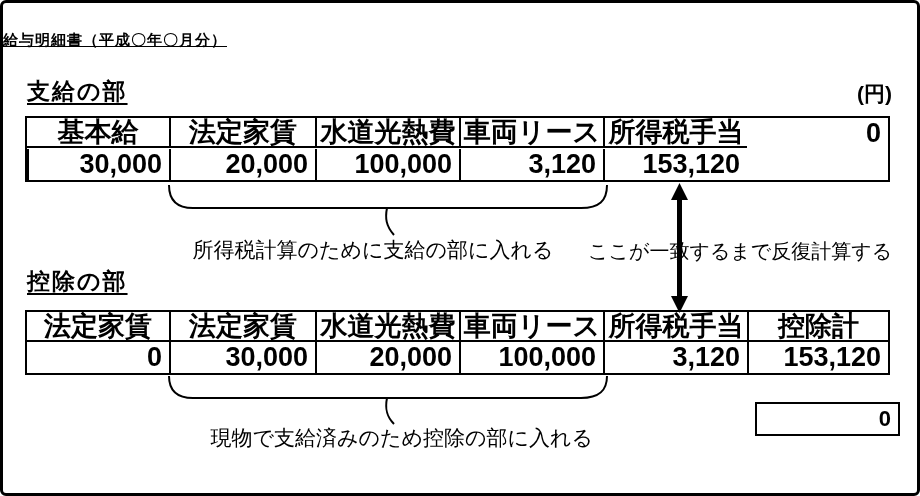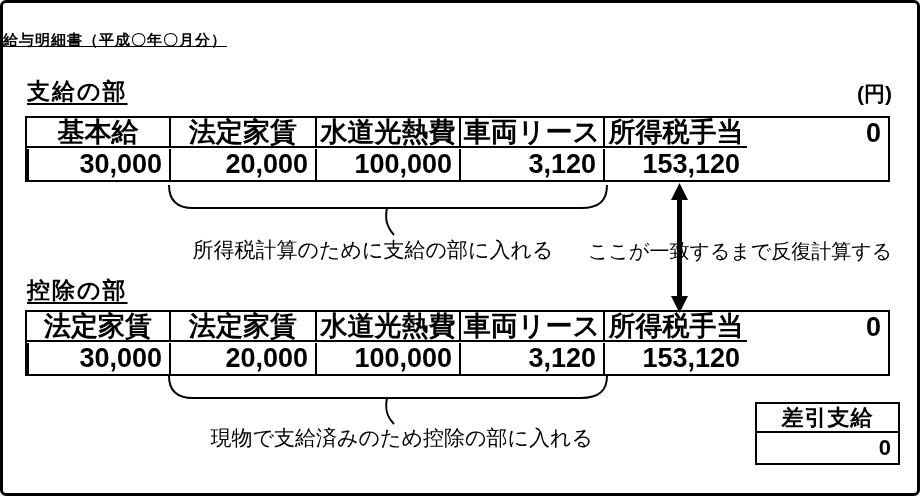--- a/index.html
+++ b/index.html
@@ -29,21 +29,21 @@
   .section-label {
     position: absolute;
     left: 24px;
     font-size: 23px;
     font-weight: bold;
     text-decoration: underline;
     text-underline-offset: 4px;
     letter-spacing: 2px;
   }
   .section-label.pay { top: 73px; }
-  .section-label.ded { top: 272px; text-align: center; }
+  .section-label.ded { top: 263px; text-align: center; }
   .currency-note {
     position: absolute;
     right: 25px; top: 77px;
     font-size: 21px;
     font-weight: bold;
   }
   .pay-table { position: absolute; left: 22px; top: 113px; }
   .ded-table { position: absolute; left: 22px; top: 307px; }
   .grid-table {
     display: grid;
@@ -161,33 +161,33 @@
   <div class="iteration-note">ここが一致するまで反復計算する</div>
 
   <div class="section-label ded">控除の部</div>
 
   <div class="ded-table grid-table">
     <div class="cell hcell first">法定家賃</div>
     <div class="cell hcell">法定家賃</div>
     <div class="cell hcell">水道光熱費</div>
     <div class="cell hcell">車両リース</div>
     <div class="cell hcell">所得税手当</div>
+    <div class="cell hcell">控除計</div>
     <div class="cell vcell first">0</div>
     <div class="cell vcell">30,000</div>
     <div class="cell vcell">20,000</div>
     <div class="cell vcell">100,000</div>
     <div class="cell vcell">3,120</div>
     <div class="cell vcell">153,120</div>
   </div>
 
   <svg class="brace b2" width="470" height="56" viewBox="0 0 470 56">
     <path d="M16,2 C16,17 24,24 40,24 L428,24 C446,24 454,17 454,2" fill="none" stroke="#000" stroke-width="2"></path>
     <path d="M234,24 C232,34 233,42 241,50" fill="none" stroke="#000" stroke-width="2"></path>
   </svg>
 
   <div class="annotation a2">現物で支給済みのため控除の部に入れる</div>
 
   <div class="netpay-box">
-    <div class="np-header">差引支給</div>
     <div class="np-value">0</div>
   </div>
 
 </div>
 
 </body></html>

